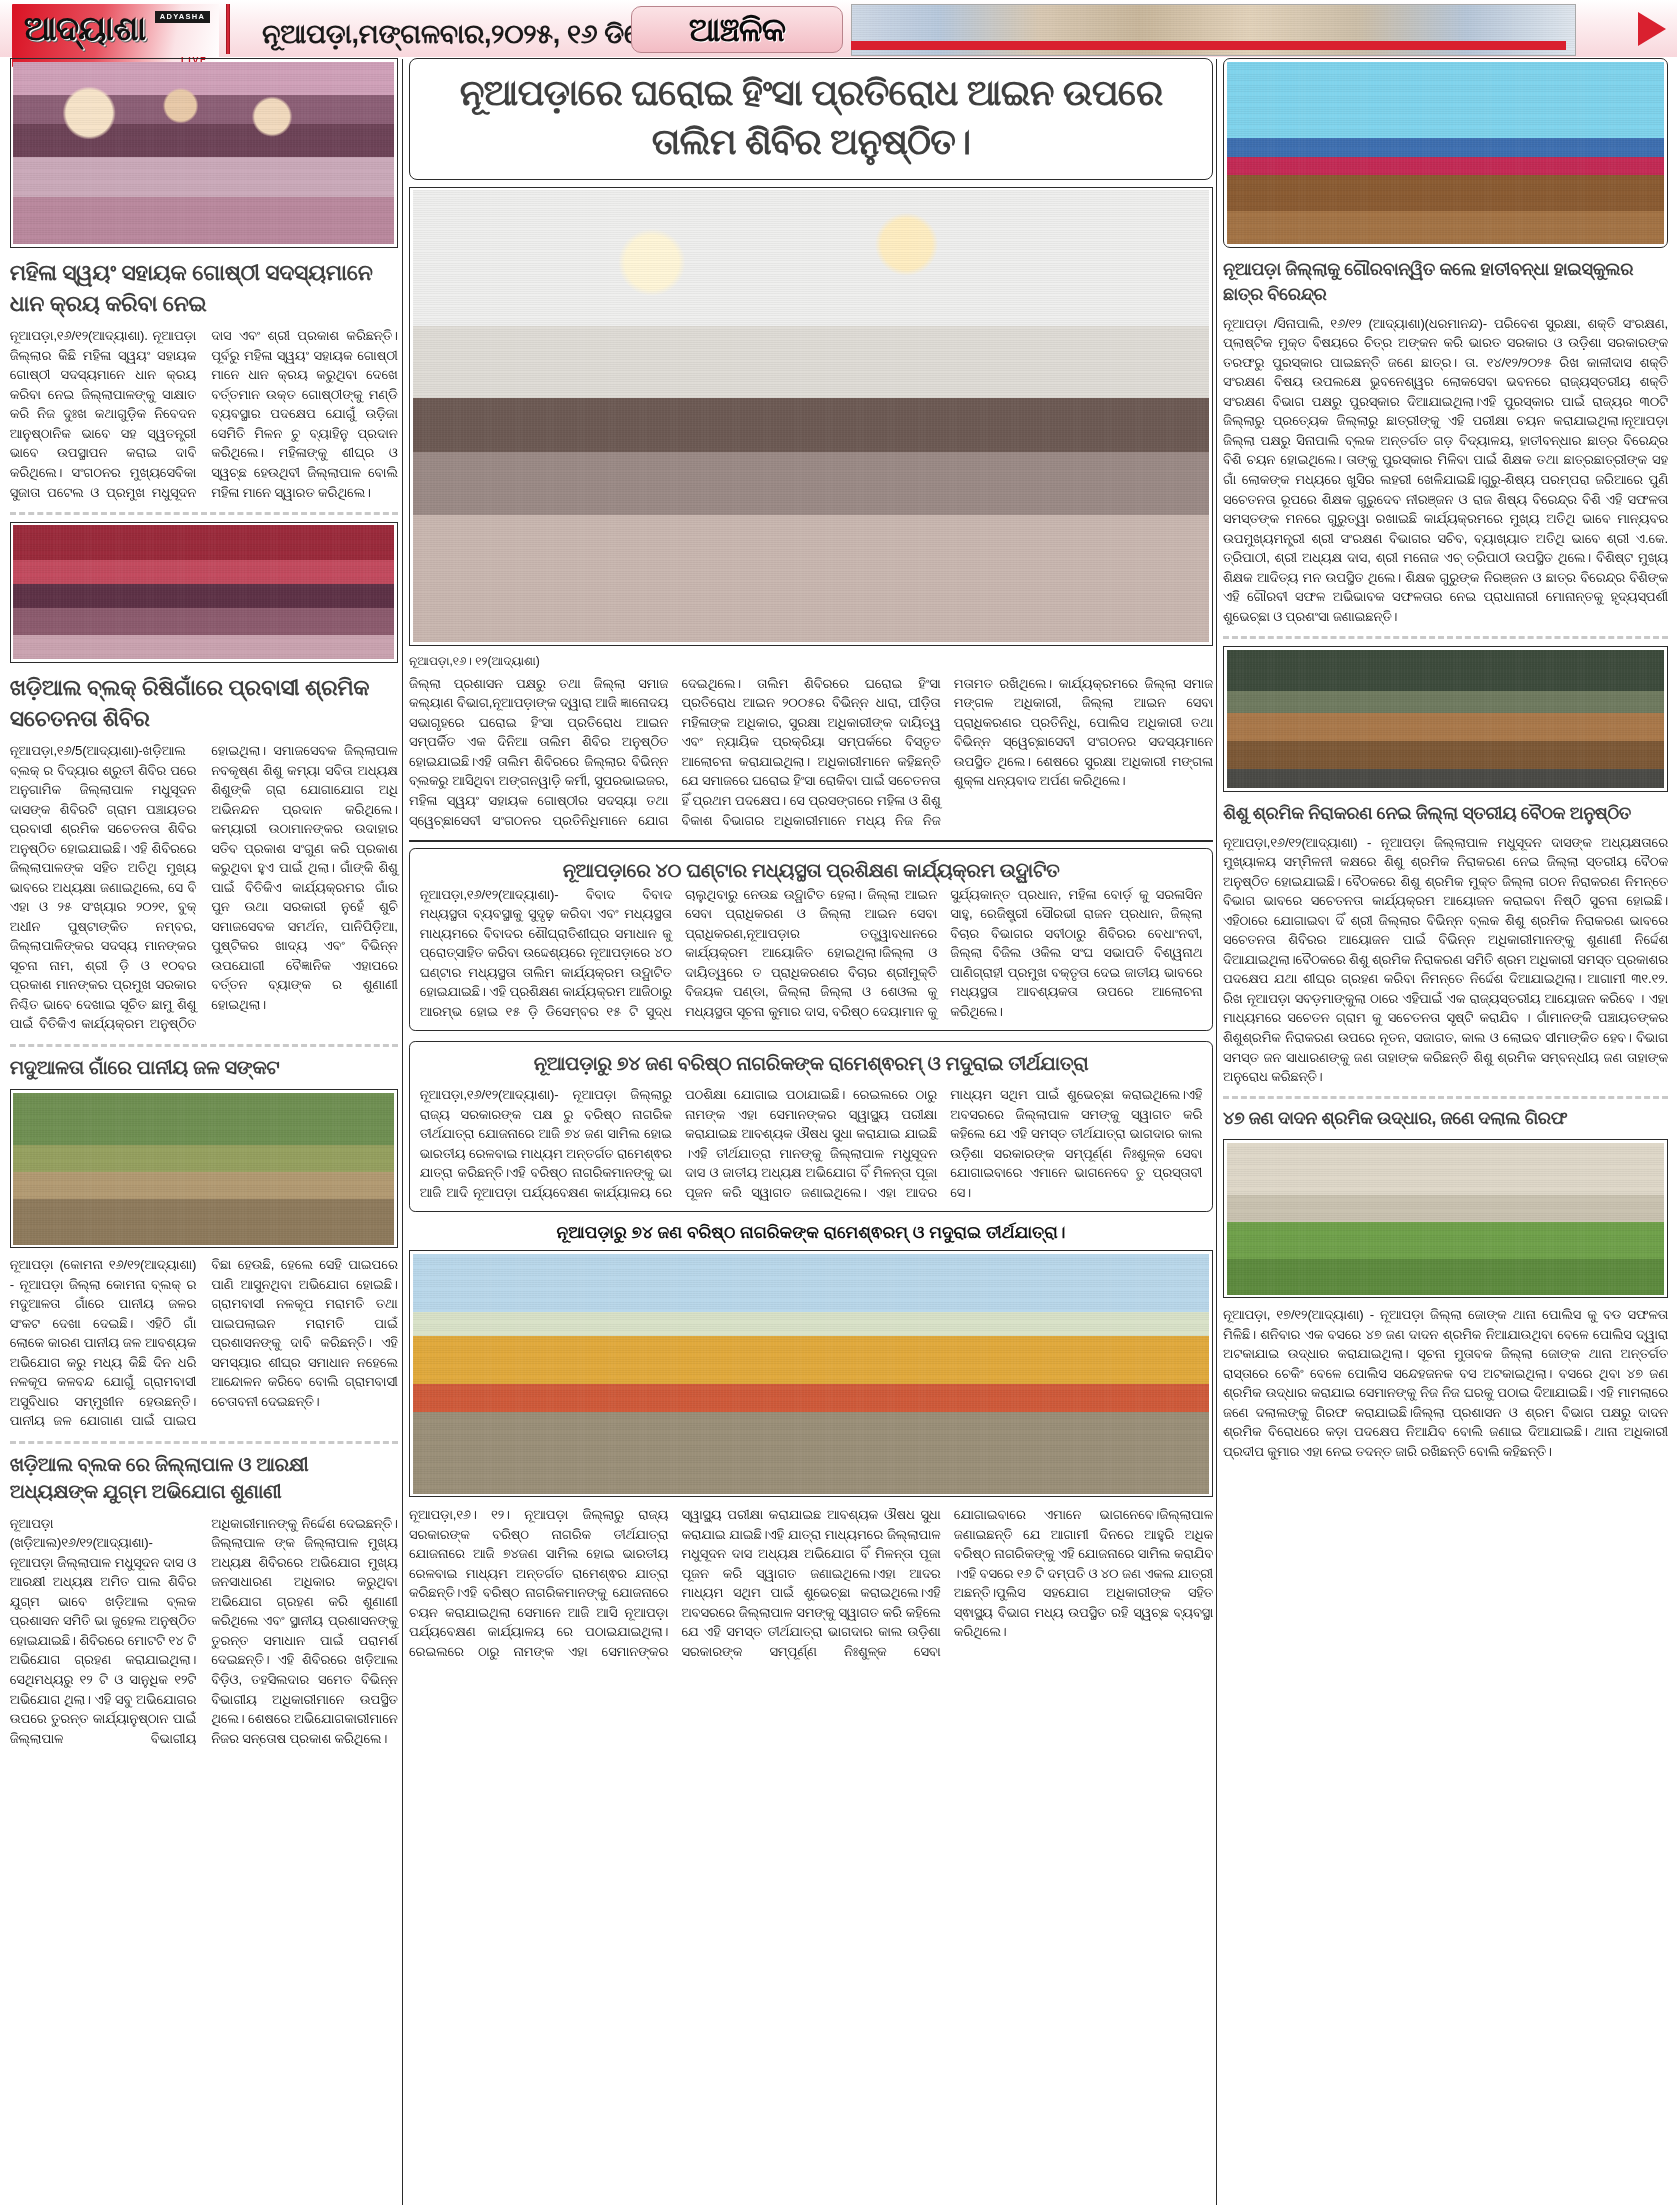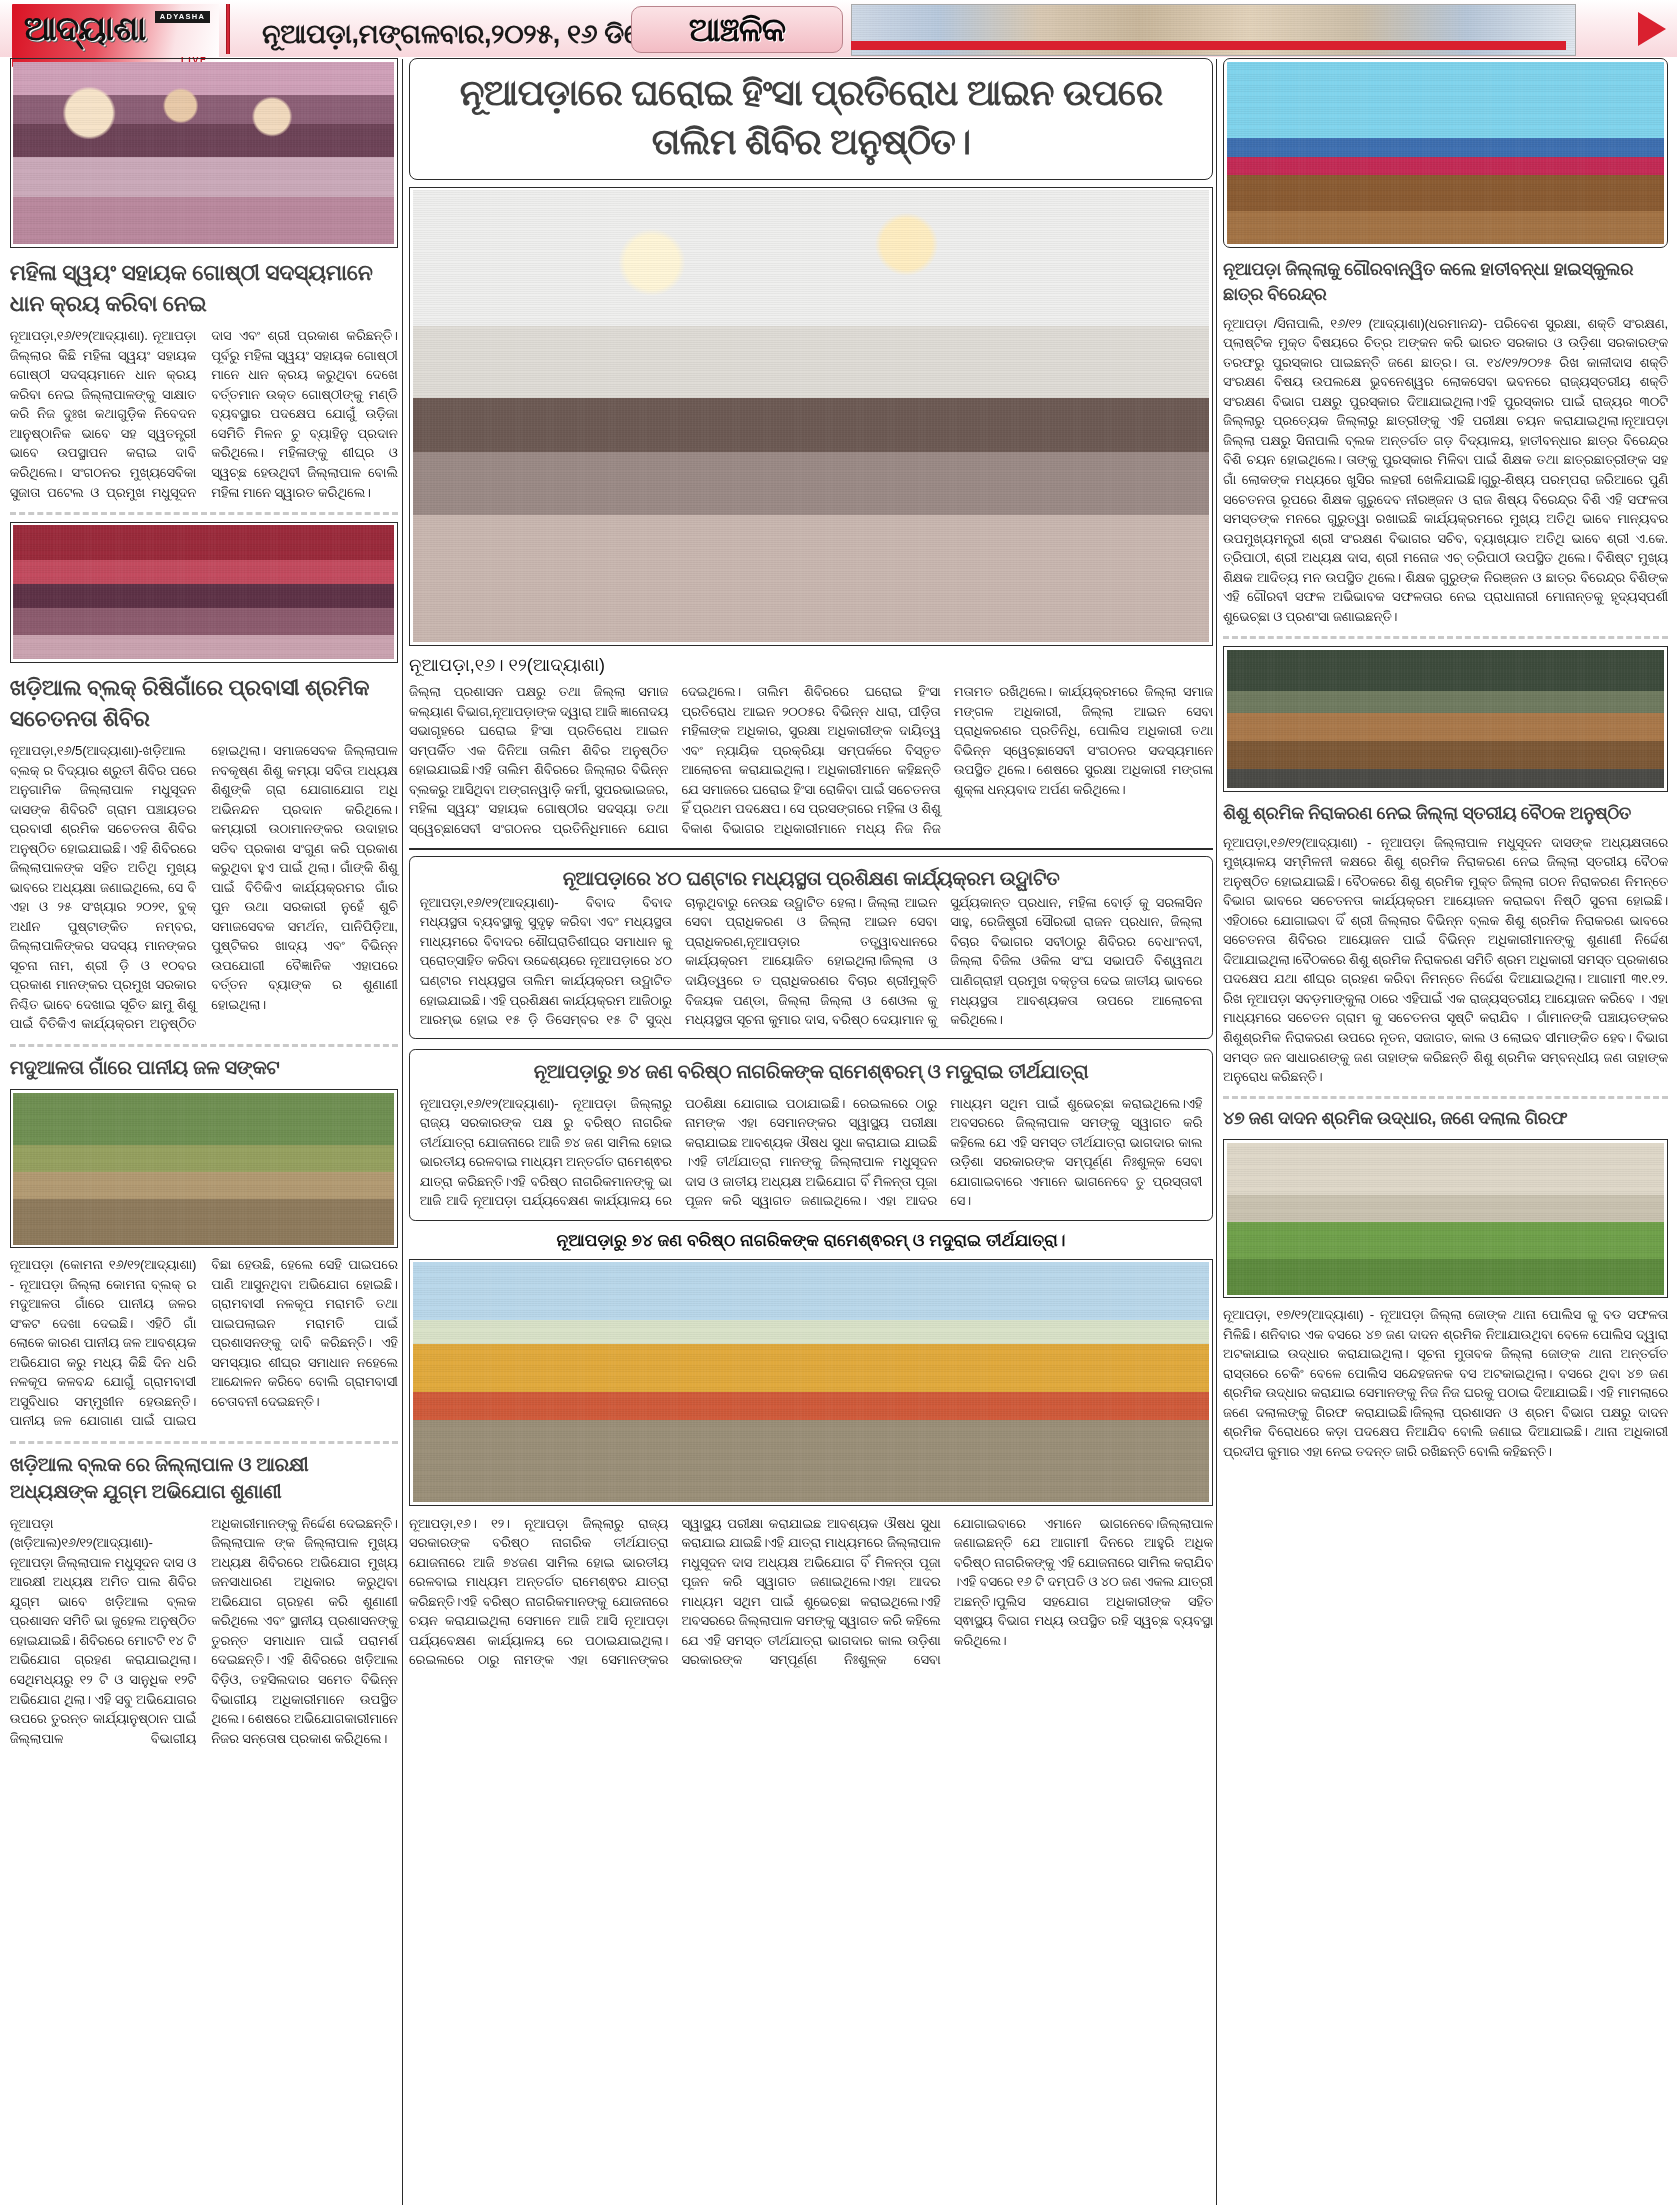--- a/index.html
+++ b/index.html
@@ -70,21 +70,21 @@
   .hl-md{font-size:19.4px;}
   .hl-sm{font-size:17.6px;}
   .hl-center{text-align:center;}
 
   .lead-box{border:1.8px solid #2b2b2b;border-radius:8px;padding:8.8px 11.5px 11.5px;margin-bottom:7px;}
   .box-plain{border:1.8px solid #2b2b2b;border-radius:6.2px;padding:8px 9.7px 8.8px;}
 
   .body{font-size:13.2px;line-height:1.48;text-align:justify;color:#111;letter-spacing:-0.2px;}
   .body.two-col{column-count:2;column-gap:15px;column-rule:0;}
   .body.three-col{column-count:3;column-gap:13.2px;}
-  .caption{font-size:18px;line-height:1.4;color:#111;margin:4.4px 0 3.5px;}
+  .caption{font-size:12px;line-height:1.4;color:#111;margin:4.4px 0 3.5px;}
   .caption-bold{font-size:17px;font-weight:bold;text-align:center;line-height:1.35;margin:5.3px 0;}
 
   
   .img-meet{background:
      radial-gradient(circle at 20% 28%, #f6e3c8 0 7%, transparent 8%),
      radial-gradient(circle at 44% 24%, #e8c9a8 0 6%, transparent 7%),
      radial-gradient(circle at 68% 30%, #f1d9bd 0 6%, transparent 7%),
      linear-gradient(180deg,#cfa0b8 0 18%,#8c5f76 18% 34%,#6d4357 34% 52%,#caa9b9 52% 74%,#b9889d 74% 100%);}
   .img-hall{background:
      radial-gradient(circle at 30% 16%, #fff6d8 0 4%, transparent 5%),

